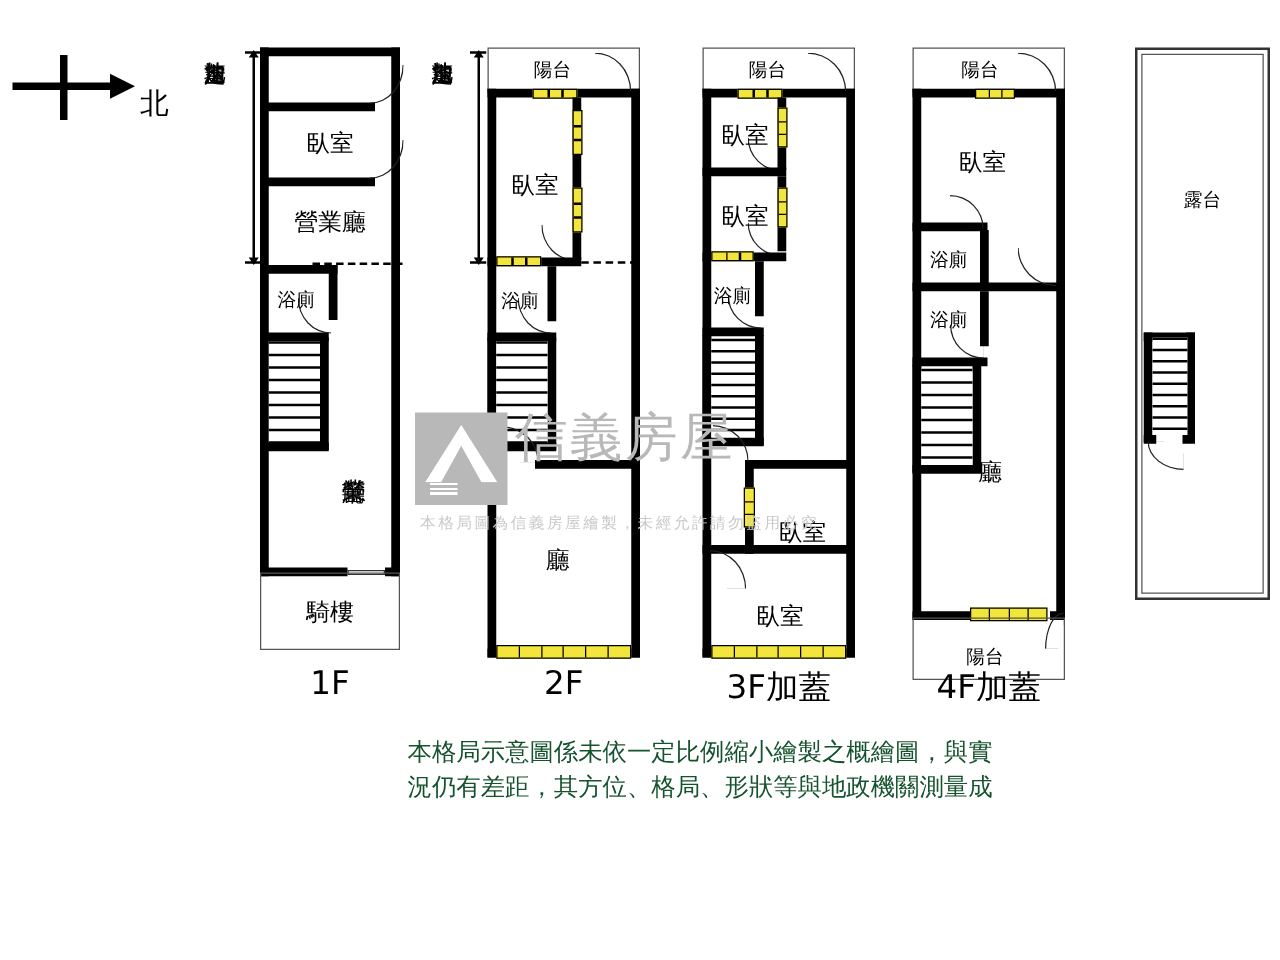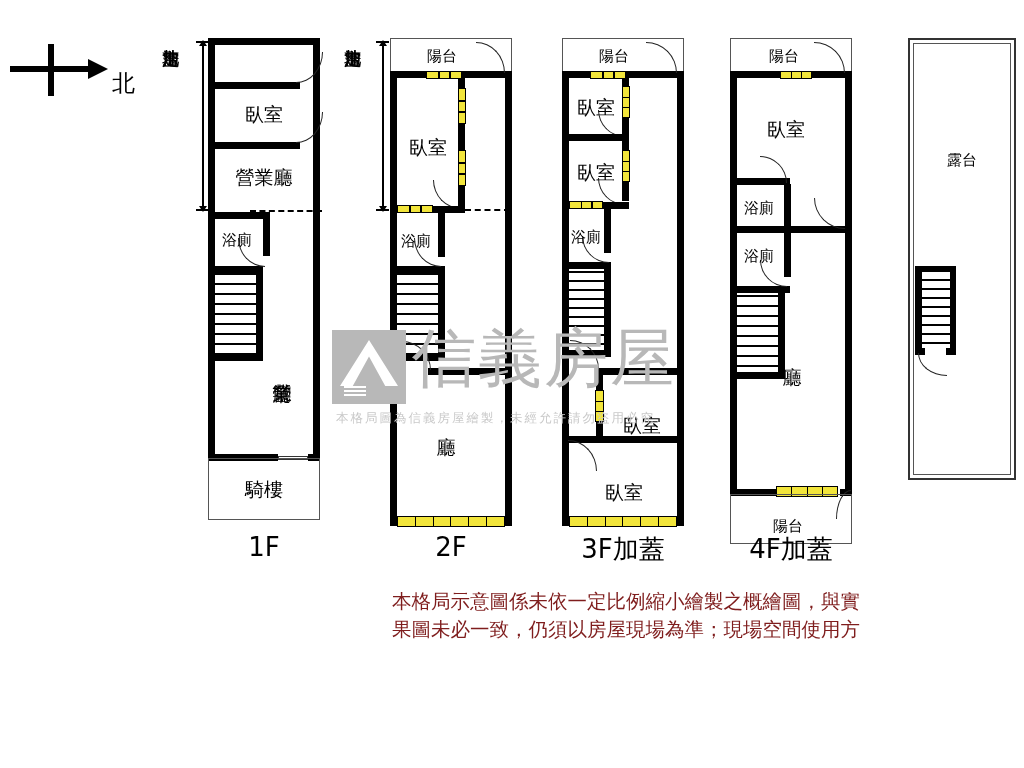--- a/index.html
+++ b/index.html
@@ -70,28 +70,28 @@
   
   .dash{position:absolute;border-top:2px dashed #000;}
 
   
   #watermark{left:332px;top:328px;width:368px;height:100px;pointer-events:none;}
   #wm-logo{position:absolute;left:0;top:2px;width:74px;height:74px;background:#b8b8b8;}
   #wm-logo::before{content:"";position:absolute;left:8px;top:10px;width:58px;height:46px;
      background:#fff;clip-path:polygon(50% 0%,100% 100%,78% 100%,50% 36%,22% 100%,0% 100%);}
   #wm-logo::after{content:"";position:absolute;left:12px;top:56px;width:22px;height:10px;
      background:repeating-linear-gradient(to bottom,#fff 0 2px,#b8b8b8 2px 4px);}
-  #wm-text{position:absolute;left:80px;top:0px;font-size:64px;color:#b8b8b8;
-     letter-spacing:2px;font-family:Liberation Mono, monospace;white-space:nowrap;line-height:1.1;}
+  #wm-text{position:absolute;left:80px;top:0px;font-size:42px;color:#b8b8b8;
+     letter-spacing:2px;font-family:Liberation Serif, serif;white-space:nowrap;line-height:1.1;}
   #wm-sub{position:absolute;left:4px;top:82px;font-size:12.5px;color:#c9c9c9;
      letter-spacing:2px;white-space:nowrap;font-family:"DejaVu Sans",sans-serif;}
 
   
   #disclaimer{left:326px;top:588px;width:600px;font-size:19.5px;line-height:1.42;
-     color:#7f1d1d;font-family:"DejaVu Sans",sans-serif;text-align:center;}
+     color:#14532d;font-family:"DejaVu Sans",sans-serif;}
   #disclaimer p{margin:0;}
 </style>
 </head>
 <body>
 
 <div class="stage">
 
   <div class="abs" id="north-compass">
     <div class="n-barH"></div>
     <div class="n-barV"></div>
@@ -372,16 +372,16 @@
   </div>
 
   <div class="abs" id="watermark">
     <div id="wm-logo"></div>
     <div id="wm-text">信義房屋</div>
     <div id="wm-sub">本格局圖為信義房屋繪製，未經允許請勿盜用必究</div>
   </div>
 
   <div class="abs" id="disclaimer">
     <p>本格局示意圖係未依一定比例縮小繪製之概繪圖，與實</p>
-    <p>果圖未必一致，仍須以房屋現場為準；現場空間使用方</p>
+    <p>況仍有差距，其方位、格局、形狀等與地政機關測量成</p>
   </div>
 
 </div>
 
 </body></html>

